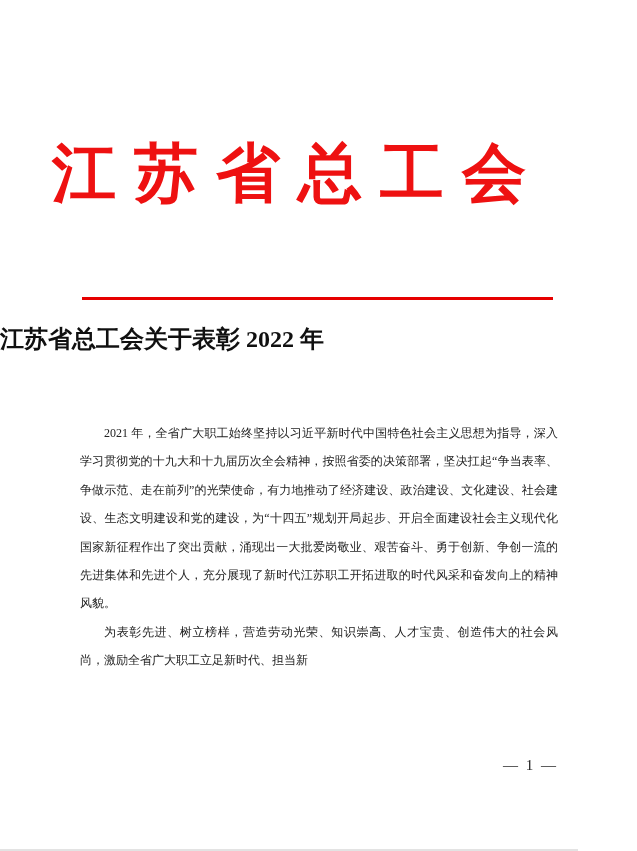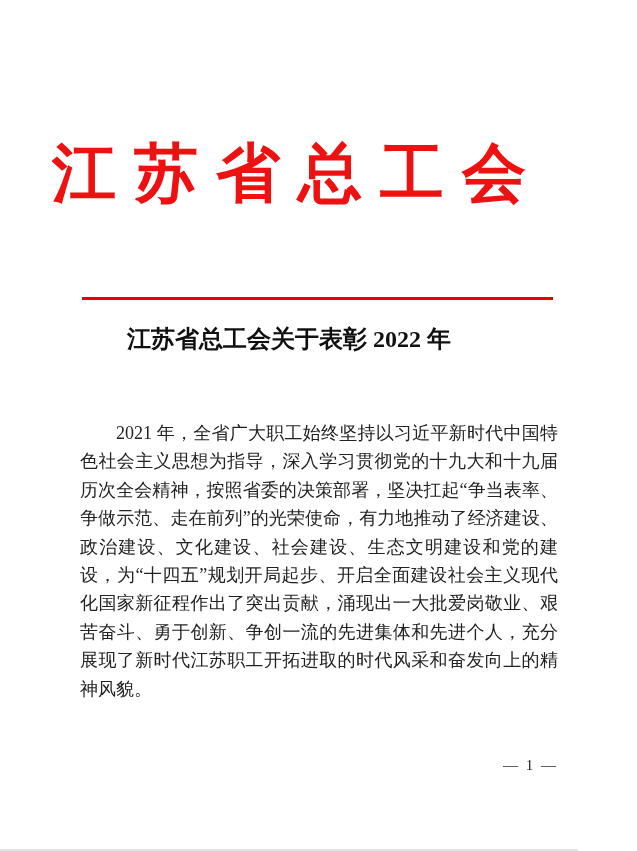--- a/index.html
+++ b/index.html
@@ -45,32 +45,32 @@
     left: 82px;
     width: 471px;
     height: 3px;
     background: var(--rule-red);
   }
   .doc-title {
     position: absolute;
     top: 322px;
     left: 0;
     width: 100%;
-    text-align: center;
+    text-align: left;
     font-weight: 700;
     font-size: 24px;
     line-height: 34px;
     color: #101010;
   }
   .body-text {
     position: absolute;
     top: 419px;
     left: 80px;
     width: 478px;
-    font-size: 18px;
+    font-size: 12px;
     line-height: 28.4px;
     text-align: justify;
     color: var(--body-text);
   }
   .body-text p {
     margin: 0;
     text-indent: 2em;
   }
   .page-number {
     position: absolute;
@@ -108,20 +108,21 @@
 
 
   <div class="red-rule"></div>
 
   <div class="doc-title">
     <div>江苏省总工会关于表彰 2022 年</div>
   </div>
 
   <div class="body-text">
     <p>2021 年，全省广大职工始终坚持以习近平新时代中国特色社会主义思想为指导，深入学习贯彻党的十九大和十九届历次全会精神，按照省委的决策部署，坚决扛起“争当表率、争做示范、走在前列”的光荣使命，有力地推动了经济建设、政治建设、文化建设、社会建设、生态文明建设和党的建设，为“十四五”规划开局起步、开启全面建设社会主义现代化国家新征程作出了突出贡献，涌现出一大批爱岗敬业、艰苦奋斗、勇于创新、争创一流的先进集体和先进个人，充分展现了新时代江苏职工开拓进取的时代风采和奋发向上的精神风貌。</p>
+    <p>为表彰先进、树立榜样，营造劳动光荣、知识崇高、人才宝贵、创造伟大的社会风尚，激励全省广大职工立足新时代、担当新</p>
   </div>
 
   <div class="page-number">— 1 —</div>
 
   <div class="scan-edge-right"></div>
   <div class="scan-edge-bottom"></div>
 
 </div>
 
 </body></html>

